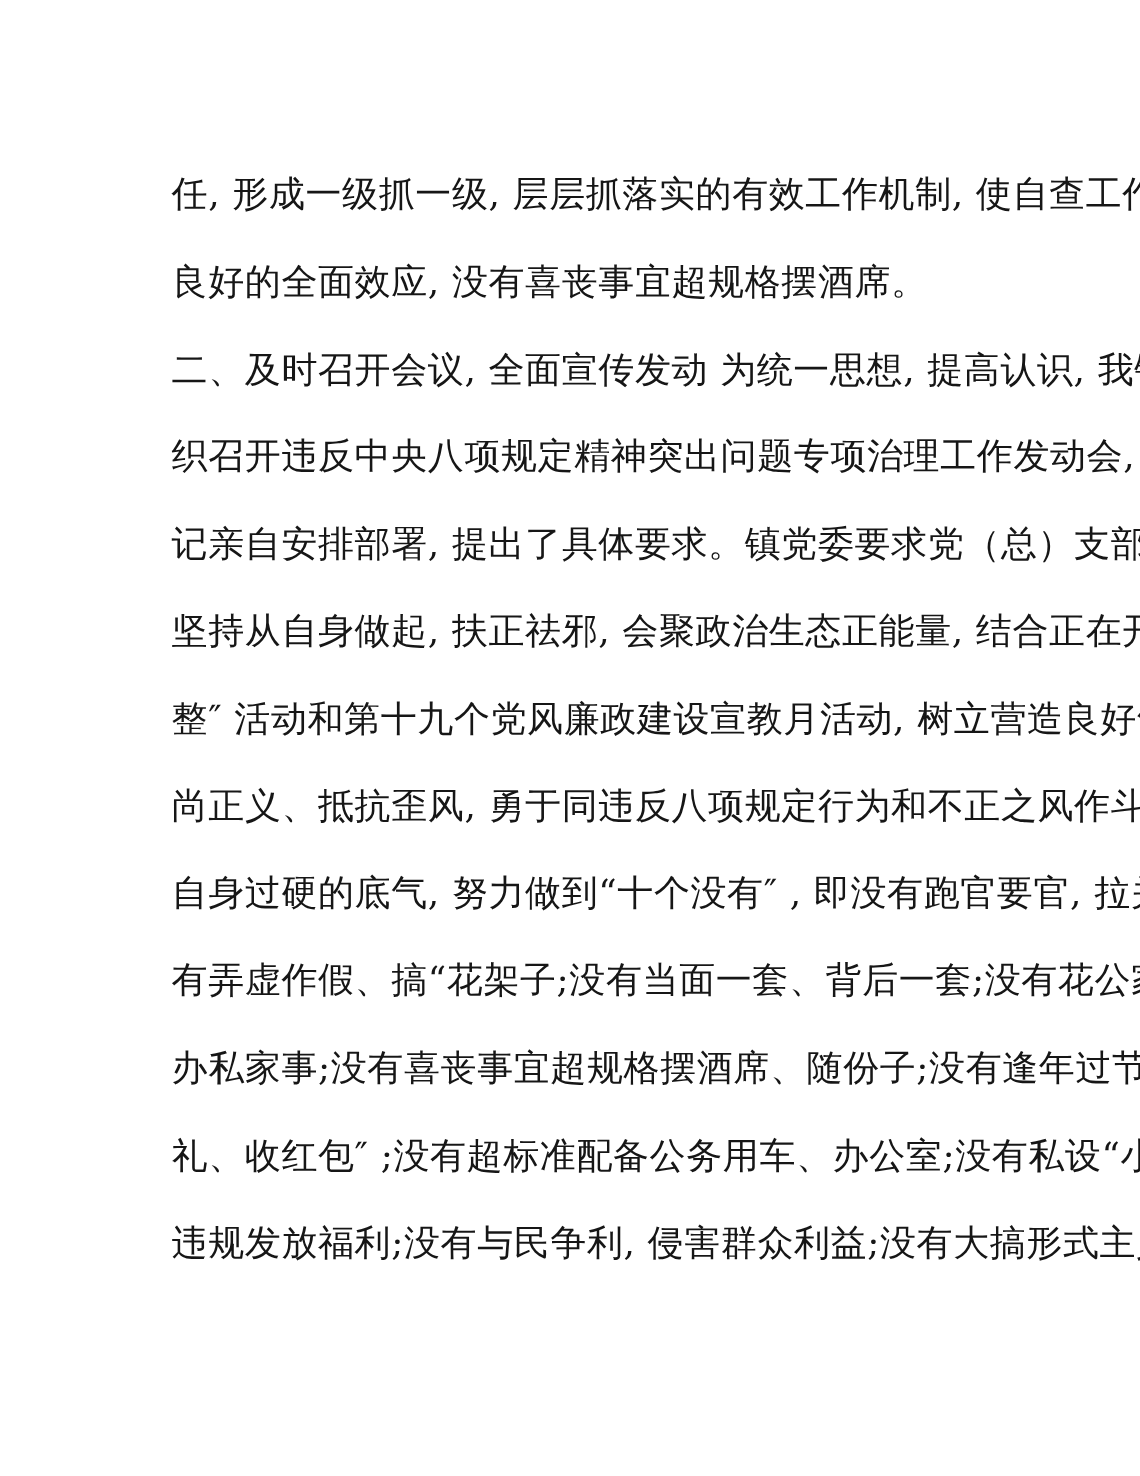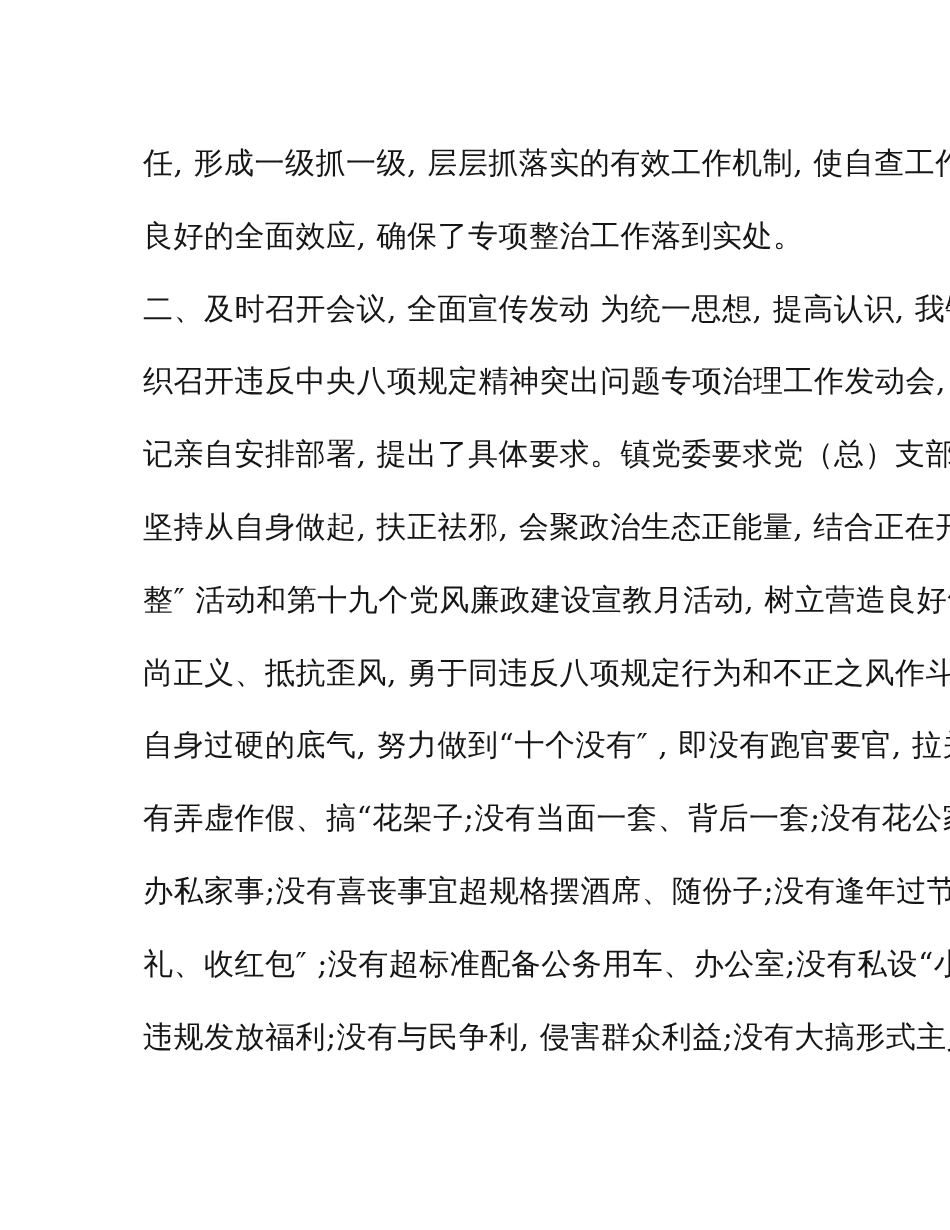--- a/index.html
+++ b/index.html
@@ -31,21 +31,21 @@
     letter-spacing: 0.5px;
     text-align: left;
   }
 </style>
 </head>
 <body>
 
 <div class="page">
   <div class="doc-body">
     <div class="doc-line">任, 形成一级抓一级, 层层抓落实的有效工作机制, 使自查工作产生了</div>
-    <div class="doc-line">良好的全面效应, 确保了专项整治工作落到实处。</div>
+    <div class="doc-line">良好的全面效应, 没有喜丧事宜超规格摆酒席。</div>
     <div class="doc-line">二、及时召开会议, 全面宣传发动 为统一思想, 提高认识, 我镇迅速组</div>
     <div class="doc-line">织召开违反中央八项规定精神突出问题专项治理工作发动会, 党委书</div>
     <div class="doc-line">记亲自安排部署, 提出了具体要求。镇党委要求党（总）支部书记要</div>
     <div class="doc-line">坚持从自身做起, 扶正祛邪, 会聚政治生态正能量, 结合正在开展的“两</div>
     <div class="doc-line">整″ 活动和第十九个党风廉政建设宣教月活动, 树立营造良好气氛, 崇</div>
     <div class="doc-line">尚正义、抵抗歪风, 勇于同违反八项规定行为和不正之风作斗争, 锤炼</div>
     <div class="doc-line">自身过硬的底气, 努力做到“十个没有″ , 即没有跑官要官, 拉关系； 没</div>
     <div class="doc-line">有弄虚作假、搞“花架子;没有当面一套、背后一套;没有花公家钱、</div>
     <div class="doc-line">办私家事;没有喜丧事宜超规格摆酒席、随份子;没有逢年过节“送节</div>
     <div class="doc-line">礼、收红包″ ;没有超标准配备公务用车、办公室;没有私设“小金库,</div>

